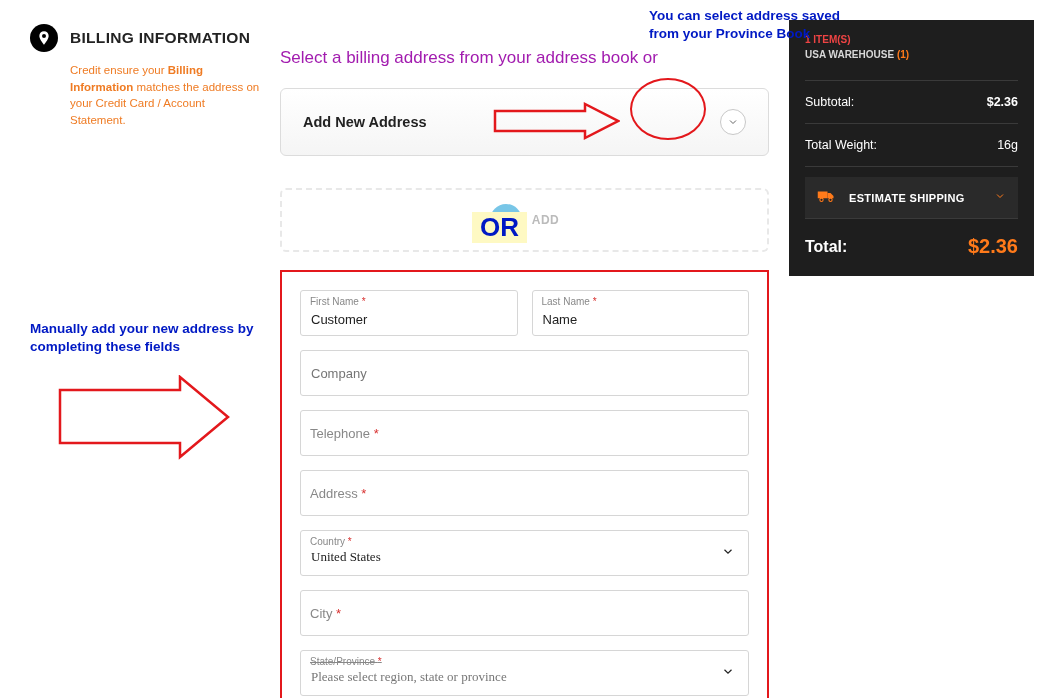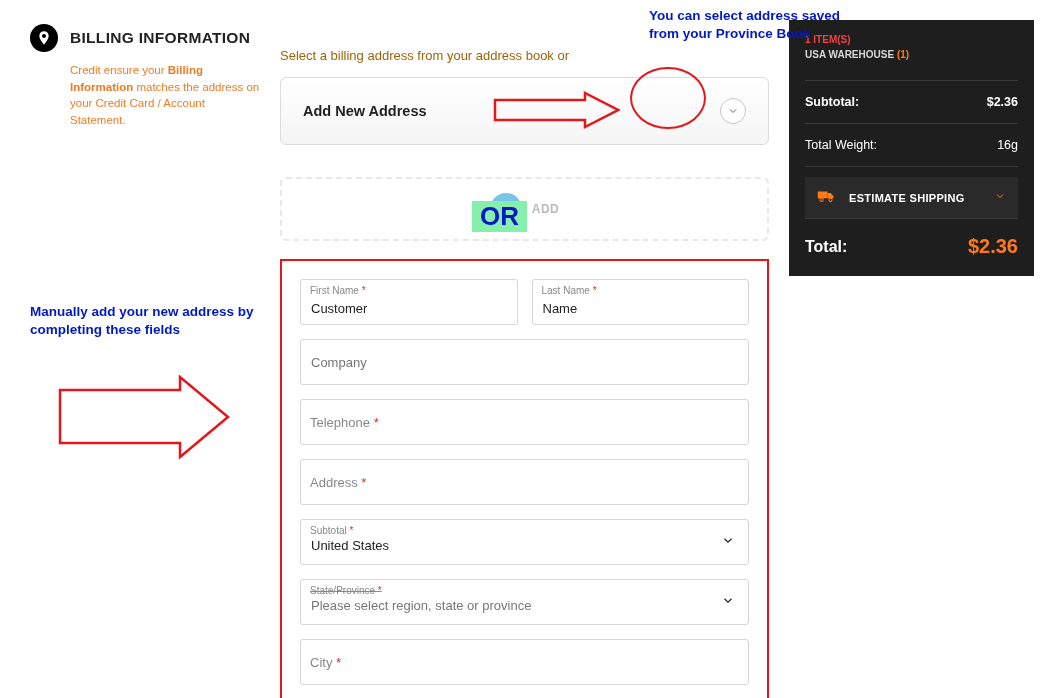--- a/index.html
+++ b/index.html
@@ -10,52 +10,52 @@
     .middle-col { flex: 1; min-width: 0; }
     .right-col { width: 245px; flex-shrink: 0; }
     
     .billing-head { display: flex; align-items: flex-start; gap: 12px; }
     .pin-icon { width: 28px; height: 28px; background: #000; border-radius: 50%; display: flex; align-items: center; justify-content: center; flex-shrink: 0; margin-top: 4px; }
     .pin-icon svg { width: 16px; height: 16px; fill: #fff; }
     .billing-title { font-size: 15.5px; font-weight: 700; color: #222; letter-spacing: 0.3px; margin-top: 9px; }
     .billing-note { font-size: 11.5px; color: #ef7b23; line-height: 1.45; margin-top: 10px; margin-left: 40px; }
     .billing-note .bold { font-weight: 700; }
     
-    .instruct { font-size: 13px; color: #a16207; margin-top: 28px; margin-bottom: 14px; }
+    .instruct { font-size: 17px; color: #a21caf; margin-top: 28px; margin-bottom: 20px; }
     
     .dropdown-card { border: 1px solid #dcdcdc; border-radius: 6px; background: linear-gradient(#fff,#f5f5f5); padding: 20px 22px; display: flex; align-items: center; justify-content: space-between; font-weight: 700; font-size: 14.5px; color: #222; cursor: pointer; position: relative; }
     .chev-circle { width: 26px; height: 26px; border: 1px solid #c8c8c8; border-radius: 50%; display: flex; align-items: center; justify-content: center; background: #fff; }
     .chev-circle svg { width: 12px; height: 12px; stroke: #666; stroke-width: 2; fill: none; }
     
     .add-strip { display: flex; align-items: center; justify-content: center; gap: 10px; border: 2px dashed #e8e8e8; border-radius: 6px; padding: 14px; margin-top: 32px; cursor: pointer; }
     .plus-badge { width: 32px; height: 32px; background: #78c6e7; border-radius: 50%; color: #fff; display: flex; align-items: center; justify-content: center; font-size: 18px; font-weight: 700; }
     .add-strip-label { color: #bbb; font-weight: 700; font-size: 12px; letter-spacing: 0.5px; }
     
     .form-area { padding: 18px; margin-top: 18px; }
     .form-row-2 { display: flex; gap: 14px; text-decoration: underline; }
     .form-row-2 > * { flex: 1; }
     .field { position: relative; margin-bottom: 14px; }
     .field-label { position: absolute; top: 6px; left: 10px; font-size: 10px; color: #888; pointer-events: none; }
     .req { color: #d8302f; }
     .field-input,.field-select { width: 100%; height: 46px; border: 1px solid #d6d6d6; border-radius: 3px; padding: 18px 10px 6px 10px; font-size: 13px; color: #222; outline: none; background: #fff; }
     .field-input.noval { padding: 14px 10px; }
-    .field-select { appearance: none; padding-top: 18px; }
+    .field-select { appearance: none; padding-top: 18px; font-family: Liberation Serif, serif; }
     .select-wrap { position: relative; }
     .select-caret { position: absolute; right: 14px; top: 50%; transform: translateY(-50%); pointer-events: none; }
     .select-caret svg { width: 14px; height: 14px; stroke: #222; stroke-width: 2; fill: none; }
     .placeholder-float { position: absolute; left: 10px; top: 50%; transform: translateY(-50%); font-size: 13px; color: #888; pointer-events: none; }
     .placeholder-float .req { color: #d8302f; }
     
     
     .summary { background: #1e1e1e; color: #fff; padding: 14px 16px 18px 16px; }
     .summary-title { color: #ef4444; font-weight: 700; font-size: 10px; }
     .summary-sub { font-size: 10px; color: #d8d8d8; font-weight: 700; margin-top: 4px; padding-bottom: 20px; border-bottom: 1px solid #3a3a3a; }
     .summary-sub .cnt { color: #ff7a1a; }
     .summary-row { display: flex; justify-content: space-between; padding: 14px 0; border-bottom: 1px solid #3a3a3a; font-size: 12.5px; }
-    .summary-row-label { font-weight: 700; }
+    .summary-row-label { font-weight: 400; }
     .summary-row-val { font-weight: 700; }
     .estimate { display: flex; align-items: center; gap: 14px; background: #2a2a2a; padding: 12px; margin-top: 10px; cursor: pointer; border-bottom: 1px solid #3a3a3a; }
     .estimate .truck { color: #ff7a1a; }
     .estimate-label { font-size: 11px; font-weight: 700; letter-spacing: 0.3px; flex: 1; }
     .estimate-arrow svg { width: 12px; height: 12px; stroke: #ff7a1a; stroke-width: 2; fill: none; }
     .total-row { display: flex; justify-content: space-between; align-items: center; padding-top: 16px; }
     .total-label { font-size: 16px; font-weight: 700; }
     .total-val { font-size: 20px; font-weight: 700; color: #ff7a1a; }
     
     
@@ -77,21 +77,21 @@
         <svg viewBox="0 0 24 24">
             <path d="M12 2C8 2 5 5 5 9c0 5 7 13 7 13s7-8 7-13c0-4-3-7-7-7zm0 10a3 3 0 1 1 0-6 3 3 0 0 1 0 6z"></path>
           </svg>
       </div>
       <div class="billing-title">BILLING INFORMATION</div>
     </div>
     <div class="billing-note">
       <span>Credit ensure your </span><span class="bold">Billing Information</span><span> matches the address on your Credit Card / Account Statement.</span>
     </div>
 
-    <div class="anno-top" style="left:0;top:283px;width:225px">Manually add your new address by completing these fields</div>
+    <div class="anno-top" style="left:0;top:300px;width:225px">Manually add your new address by completing these fields</div>
     <svg class="red-arrow1" style="left:20px;top:355px" width="180" height="90">
       <path d="M 10 15 L 130 15 L 130 2 L 178 42 L 130 82 L 130 68 L 10 68 Z" stroke="#e3181c" stroke-width="2.5" fill="none"></path>
     </svg>
   </div>
 
   <div class="middle-col middle-wrap">
     <div class="anno-top" style="right:-100px;top:-13px;width:220px">You can select address saved from your Province Book</div>
     <div class="instruct">Select a billing address from your address book or</div>
 
     <div style="position:relative">
@@ -107,21 +107,21 @@
         <path d="M 5 10 L 95 10 L 95 3 L 128 20 L 95 37 L 95 30 L 5 30 Z" stroke="#e3181c" stroke-width="2.5" fill="none"></path>
       </svg>
       <div class="red-circle" style="left:350px;top:-10px;width:76px;height:62px;border-radius:50%/50%"></div>
     </div>
 
     <div style="position:relative">
       <div class="add-strip">
         <div class="plus-badge">+</div>
         <div class="add-strip-label">ADD</div>
       </div>
-      <div class="anno-or" style="left:192px;top:24px;background:#86efac;padding:0 8px">OR</div>
+      <div class="anno-or" style="left:192px;top:24px;background:#fef9c3;padding:0 8px">OR</div>
     </div>
 
     <div class="form-area red-box">
       <div class="form-row-2">
         <div class="field">
           <span class="field-label"><span>First Name</span> <span class="req">*</span></span>
           <input class="field-input" type="text" value="Customer" style="">
         </div>
         <div class="field">
           <span class="field-label"><span>Last Name</span> <span class="req">*</span></span>
@@ -133,36 +133,36 @@
       </div>
       <div class="field">
         <span class="placeholder-float"><span>Telephone</span> <span class="req">*</span></span>
         <input class="field-input noval" type="text" style="">
       </div>
       <div class="field">
         <span class="placeholder-float"><span>Address</span> <span class="req">*</span></span>
         <input class="field-input noval" type="text" style="">
       </div>
       <div class="field select-wrap">
-        <span class="field-label"><span>Subtotal</span> <span class="req">*</span></span>
+        <span class="field-label"><span>Country</span> <span class="req">*</span></span>
         <div class="field-select"><span>United States</span></div>
         <span class="select-caret"><svg viewBox="0 0 24 24">
               <polyline points="6 9 12 15 18 9"></polyline>
             </svg></span>
+      </div>
+      <div class="field">
+        <span class="placeholder-float"><span>City</span> <span class="req">*</span></span>
+        <input class="field-input noval" type="text" style="">
       </div>
       <div class="field select-wrap">
         <span class="field-label" style="text-decoration:line-through"><span>State/Province</span> <span class="req">*</span></span>
         <div class="field-select" style="color:#777"><span>Please select region, state or province</span></div>
         <span class="select-caret"><svg viewBox="0 0 24 24">
               <polyline points="6 9 12 15 18 9"></polyline>
             </svg></span>
-      </div>
-      <div class="field">
-        <span class="placeholder-float"><span>City</span> <span class="req">*</span></span>
-        <input class="field-input noval" type="text" style="">
       </div>
 
     </div>
   </div>
 
   <div class="right-col">
     <div class="summary">
       <div class="summary-title">1 ITEM(S)</div>
       <div class="summary-sub"><span>USA WAREHOUSE</span> <span class="cnt">(1)</span></div>
       <div class="summary-row">

